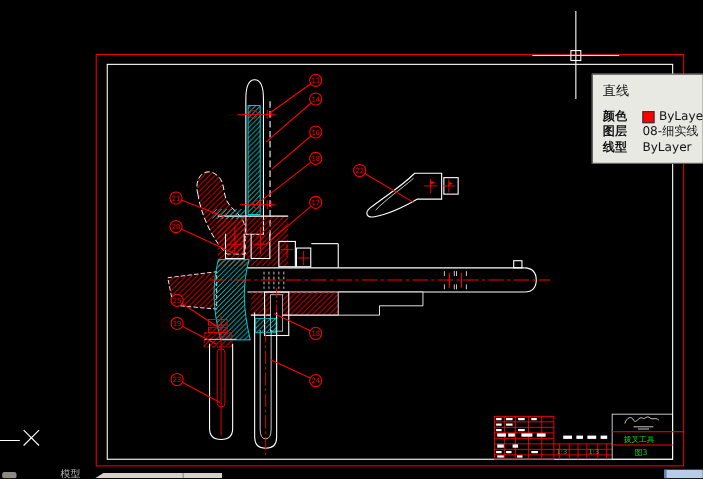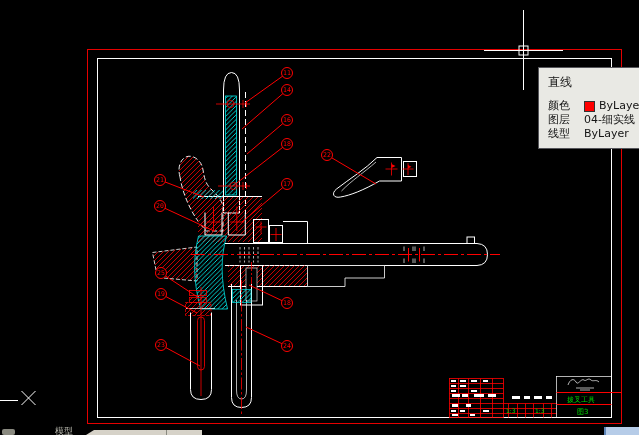--- a/index.html
+++ b/index.html
@@ -21,21 +21,21 @@
   .green-text{fill:#00dd00;font-size:7px;font-family:"DejaVu Sans",sans-serif;}
   .green-small{fill:#00dd00;font-size:6px;font-family:"DejaVu Sans",sans-serif;}
   .blob{fill:#ffffff;}
 
   
   .tooltip{position:absolute;left:538px;top:67px;width:136px;height:82px;
            background:#e9e9e4;border:1px solid #55555a;box-sizing:border-box;
            padding:6px 0 0 9px;color:#141414;font-size:11px;z-index:6;}
   .tt-title{font-size:12px;margin-bottom:8px;}
   .tt-row{display:flex;align-items:center;line-height:14px;white-space:nowrap;}
-  .tt-label{width:36px;flex:0 0 36px;}
+  .tt-label{width:36px;flex:0 0 36px;font-weight:bold;}
   .tt-swatch{display:inline-block;width:9px;height:9px;border:1px solid #333;
              margin-right:4px;flex:0 0 9px;}
 
   
   .model-icon{position:absolute;left:2px;top:429px;width:13px;height:6px;
               background:#8a8a80;border-radius:2px;}
   .model-label{position:absolute;left:55px;top:425px;color:#b4b4aa;font-size:9px;}
   .tab-strip{position:absolute;left:86px;top:430px;width:116px;height:5px;
              background:#d6d2c8;clip-path:polygon(8px 0,100% 0,100% 100%,0 100%);}
   .tab-divider{position:absolute;left:80px;top:0;width:1px;height:5px;background:#8a8a80;}
@@ -324,21 +324,21 @@
 
 <div class="tooltip">
   <div class="tt-title">直线</div>
   <div class="tt-row">
     <span class="tt-label">颜色</span>
     <span class="tt-swatch" style="background: rgb(255, 0, 0);"></span>
     <span>ByLayer</span>
   </div>
   <div class="tt-row">
     <span class="tt-label">图层</span>
-    <span>04-细实线</span>
+    <span>08-细实线</span>
   </div>
   <div class="tt-row">
     <span class="tt-label">线型</span>
     <span>ByLayer</span>
   </div>
 </div>
 
 <div class="model-icon"></div>
 <div class="model-label">模型</div>
 <div class="tab-strip">

